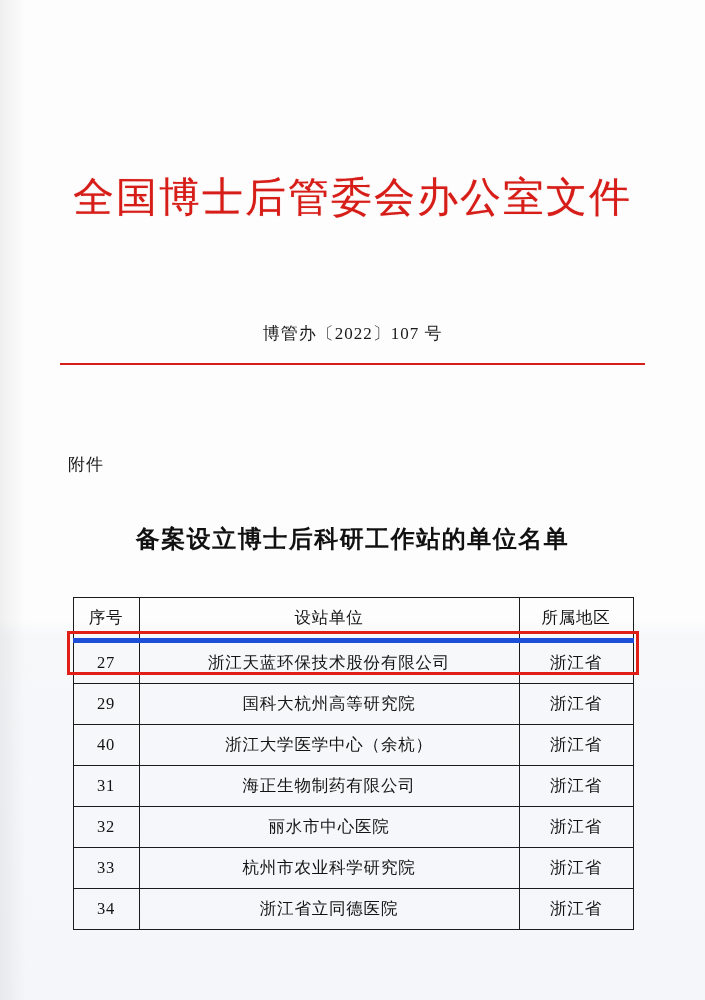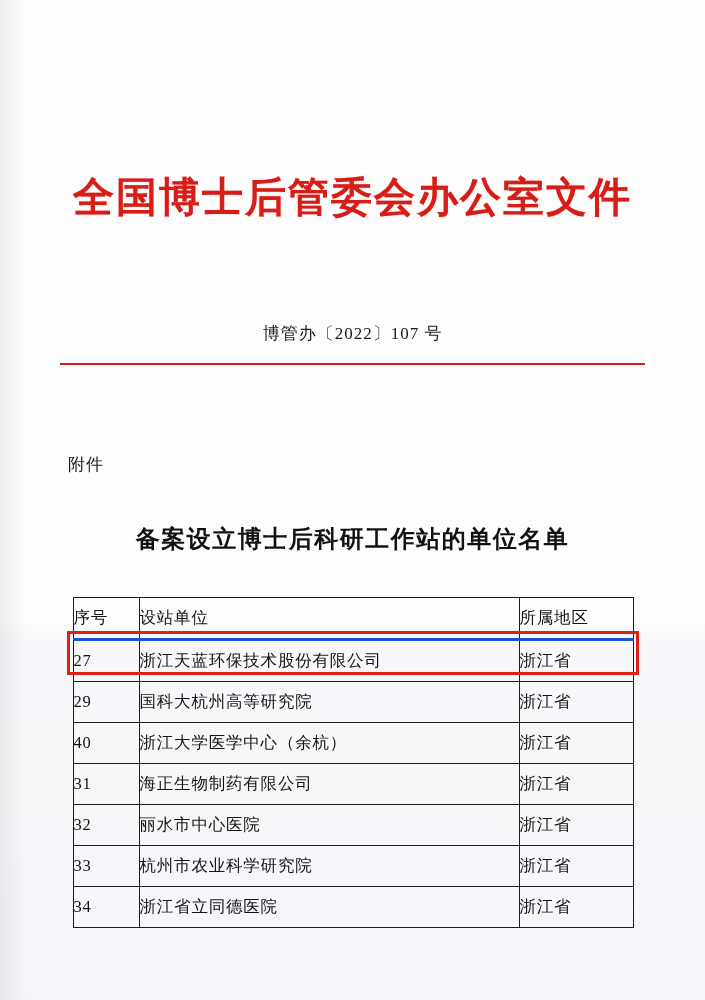--- a/index.html
+++ b/index.html
@@ -30,21 +30,21 @@
     position: relative;
     width: 705px;
     height: 1000px;
     box-sizing: border-box;
     padding: 0 40px;
   }
 
   .masthead {
     text-align: center;
     color: #d61d18;
-    font-weight: bold;
+    font-weight: normal;
     font-size: 41px;
     letter-spacing: 2px;
     margin-top: 175px;
     line-height: 1.1;
     font-family: "Liberation Serif", "DejaVu Serif", serif;
     text-shadow: 0 0 1px rgba(214,29,24,0.45);
   }
 
   .docnum {
     text-align: center;
@@ -87,34 +87,34 @@
   table.listing {
     border-collapse: collapse;
     width: 100%;
     table-layout: fixed;
   }
   table.listing td, table.listing th {
     border: 1px solid #1b1b1b;
     height: 40px;
     font-size: 16.5px;
     color: #141414;
-    text-align: left;
+    text-align: center;
     font-weight: normal;
     letter-spacing: 0.8px;
     padding: 0;
   }
   table.listing th {
     font-weight: normal;
   }
   col.c-idx { width: 66px; }
   col.c-unit { width: 380px; }
   col.c-region { width: 114px; }
 
   tr.highlight td {
-    border-top: 3px solid #1d4ed8;
+    border-top: 5px solid #1d4ed8;
     border-bottom: 1px solid #1b1b1b;
     margin-left: 28px;
   }
 
   
   .red-box {
     position: absolute;
     left: -6px;
     top: 34px;
     width: 572px;

